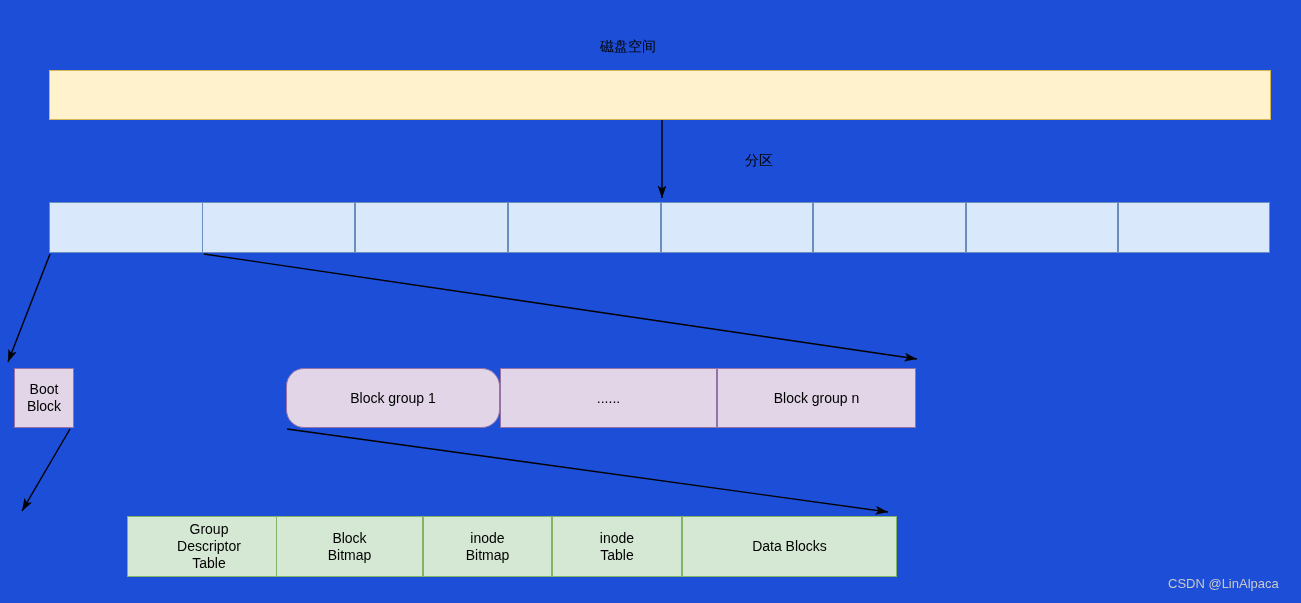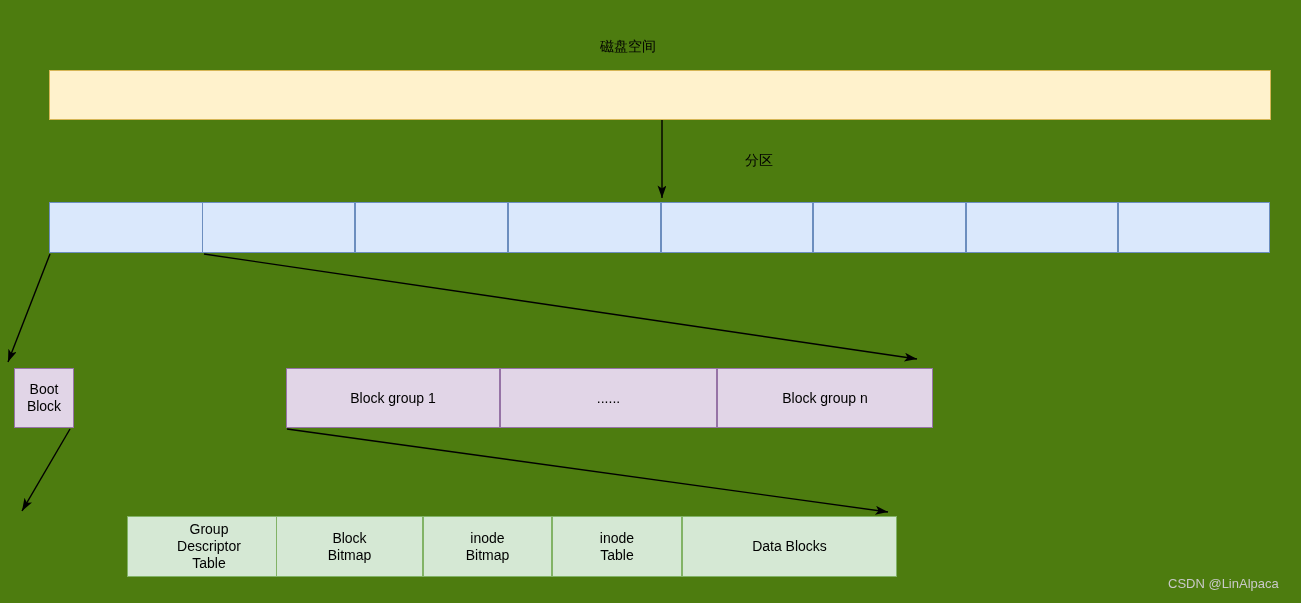--- a/index.html
+++ b/index.html
@@ -8,21 +8,21 @@
     background: #ffffff;
   }
   body {
     font-family: "Liberation Sans", sans-serif;
     color: #000000;
   }
   #canvas {
     position: relative;
     width: 1301px;
     height: 603px;
-    background: #4d7c0f;
+    background: #1d4ed8;
     overflow: hidden;
   }
 
   
   .box {
     position: absolute;
     box-sizing: border-box;
     display: flex;
     align-items: center;
     justify-content: center;
@@ -96,23 +96,23 @@
   <div class="box part-cell" style="left:203px;  top:202px; width:153px; height:51px;"></div>
   <div class="box part-cell" style="left:356px;  top:202px; width:153px; height:51px;"></div>
   <div class="box part-cell" style="left:509px;  top:202px; width:153px; height:51px;"></div>
   <div class="box part-cell" style="left:662px;  top:202px; width:152px; height:51px;"></div>
   <div class="box part-cell" style="left:814px;  top:202px; width:153px; height:51px;"></div>
   <div class="box part-cell" style="left:967px;  top:202px; width:152px; height:51px;"></div>
   <div class="box part-cell" style="left:1119px; top:202px; width:152px; height:51px;"></div>
 
   <div class="box bg-cell first" style="left:10px;  top:368px; width:60px;  height:60px;">Boot
 Block</div>
-  <div class="box bg-cell" style="left:287px; top:368px; width:214px; height:60px;">Block group 1</div>
+  <div class="box bg-cell" style="left:287px; top:368px; width:214px; height:60px;border-radius:18px;">Block group 1</div>
   <div class="box bg-cell" style="left:501px; top:368px; width:217px; height:60px;">......</div>
-  <div class="box bg-cell" style="left:718px; top:368px; width:216px; height:60px;">Block group n</div>
+  <div class="box bg-cell" style="left:718px; top:368px; width:199px; height:60px;">Block group n</div>
 
   <div class="box gb-cell" style="left:128px; top:516px; width:164px; height:61px;">Group
 Descriptor
 Table</div>
   <div class="box gb-cell" style="left:277px; top:516px; width:147px; height:61px;">Block
 Bitmap</div>
   <div class="box gb-cell" style="left:424px; top:516px; width:129px; height:61px;">inode
 Bitmap</div>
   <div class="box gb-cell" style="left:553px; top:516px; width:130px; height:61px;">inode
 Table</div>

